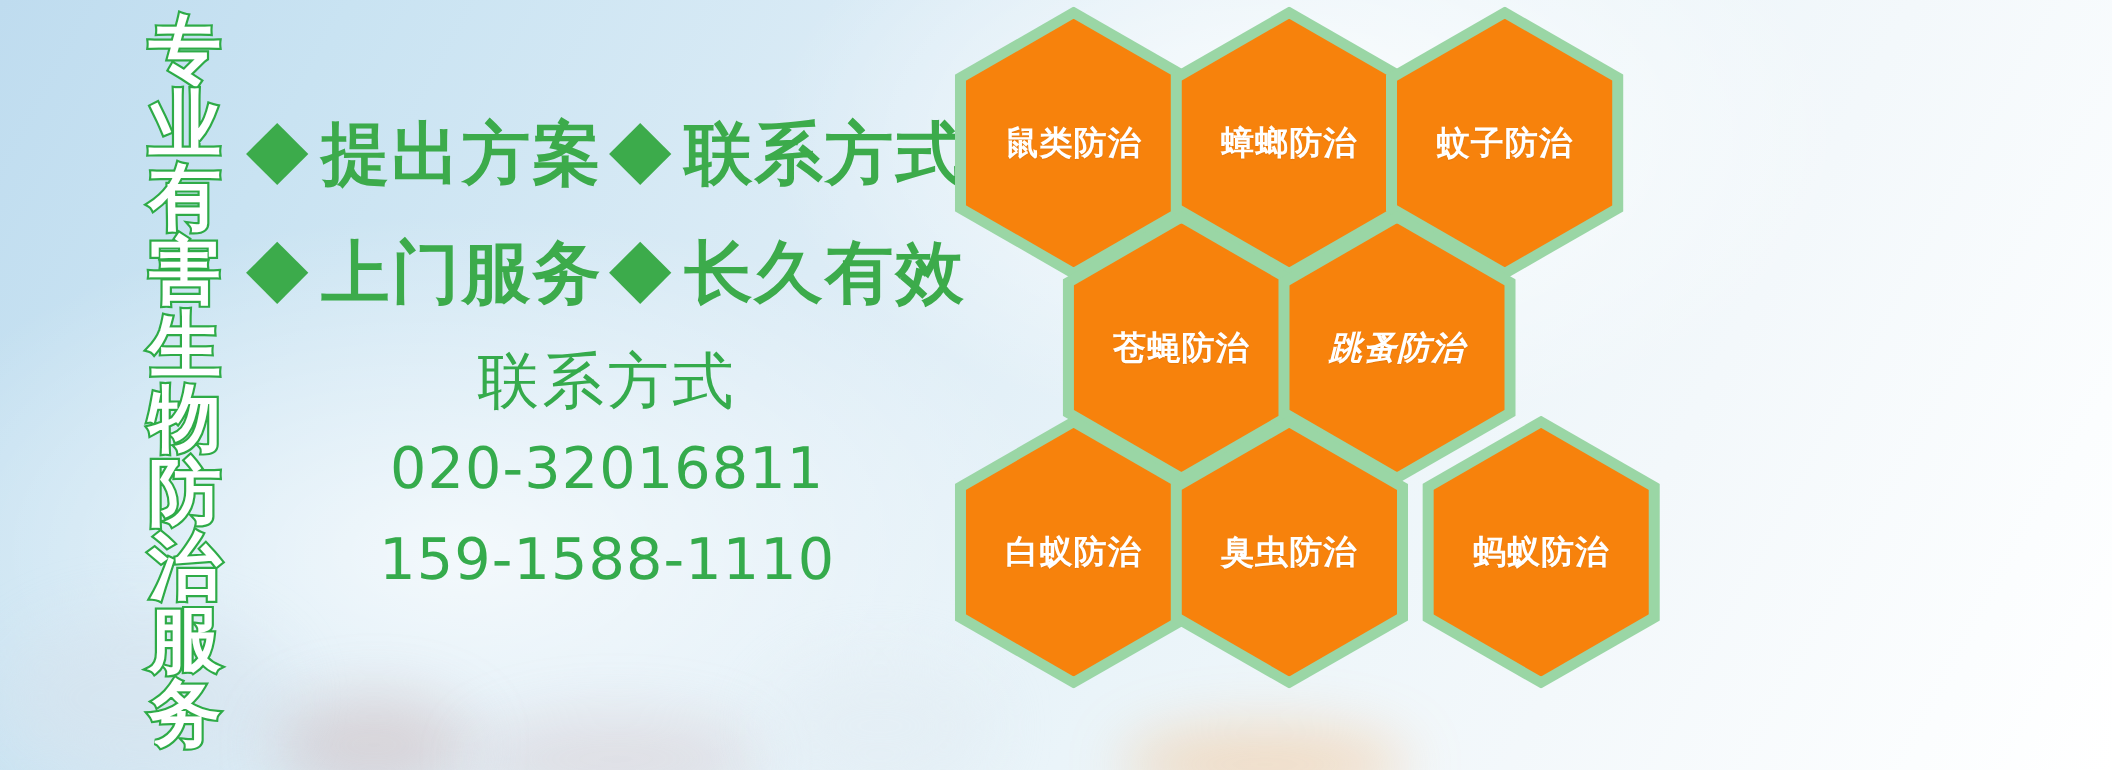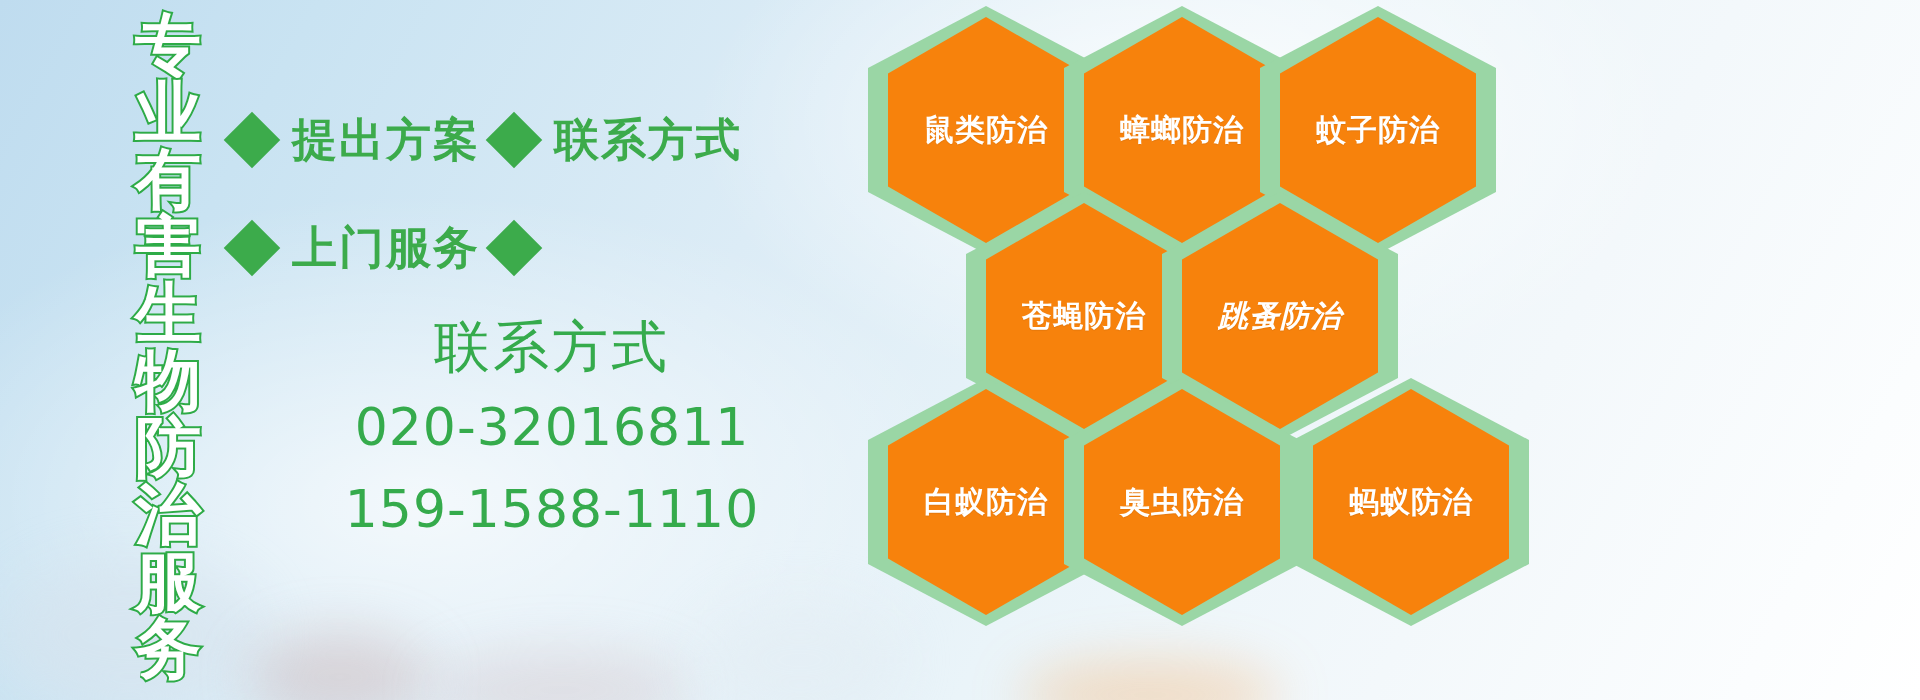--- a/index.html
+++ b/index.html
@@ -64,21 +64,21 @@
     left: 232px;
     top: 86px;
     width: 640px;
   }
   .feat-row {
     display: flex;
     align-items: center;
     height: 108px;
     color: #3cab4b;
     font-weight: 700;
-    font-size: 45px;
+    font-size: 62px;
     font-family: "DejaVu Sans", "Liberation Sans", sans-serif;
     white-space: nowrap;
   }
   .diamond {
     display: inline-block;
     width: 40px;
     height: 40px;
     background: #3cab4b;
     transform: rotate(45deg);
     flex: 0 0 auto;
@@ -116,24 +116,24 @@
     top: 0px;
     width: 700px;
     height: 700px;
   }
   .hex {
     position: absolute;
     width: 216px;
     height: 248px;
     display: flex;
     align-items: center;
+    justify-content: center;
     -webkit-clip-path: polygon(50% 0%, 100% 25%, 100% 75%, 50% 100%, 0% 75%, 0% 25%);
     clip-path: polygon(50% 0%, 100% 25%, 100% 75%, 50% 100%, 0% 75%, 0% 25%);
     background: #9ad6a5;
-    padding-left: 20px;
   }
   .hex-inner {
     width: 196px;
     height: 226px;
     display: flex;
     align-items: center;
     justify-content: center;
     -webkit-clip-path: polygon(50% 0%, 100% 25%, 100% 75%, 50% 100%, 0% 75%, 0% 25%);
     clip-path: polygon(50% 0%, 100% 25%, 100% 75%, 50% 100%, 0% 75%, 0% 25%);
     background: #f7820c;
@@ -186,20 +186,21 @@
     <div class="feat-row">
       <span class="diamond"></span>
       <span class="feat-text">提出方案</span>
       <span class="diamond"></span>
       <span class="feat-text">联系方式</span>
     </div>
     <div class="feat-row">
       <span class="diamond"></span>
       <span class="feat-text">上门服务</span>
       <span class="diamond"></span>
+      <span class="feat-text">长久有效</span>
     </div>
   </div>
 
   <div class="contact">
     <div class="contact-title">联系方式</div>
     <div class="contact-phone">020-32016811</div>
     <div class="contact-phone">159-1588-1110</div>
   </div>
 
   <div class="hive">

